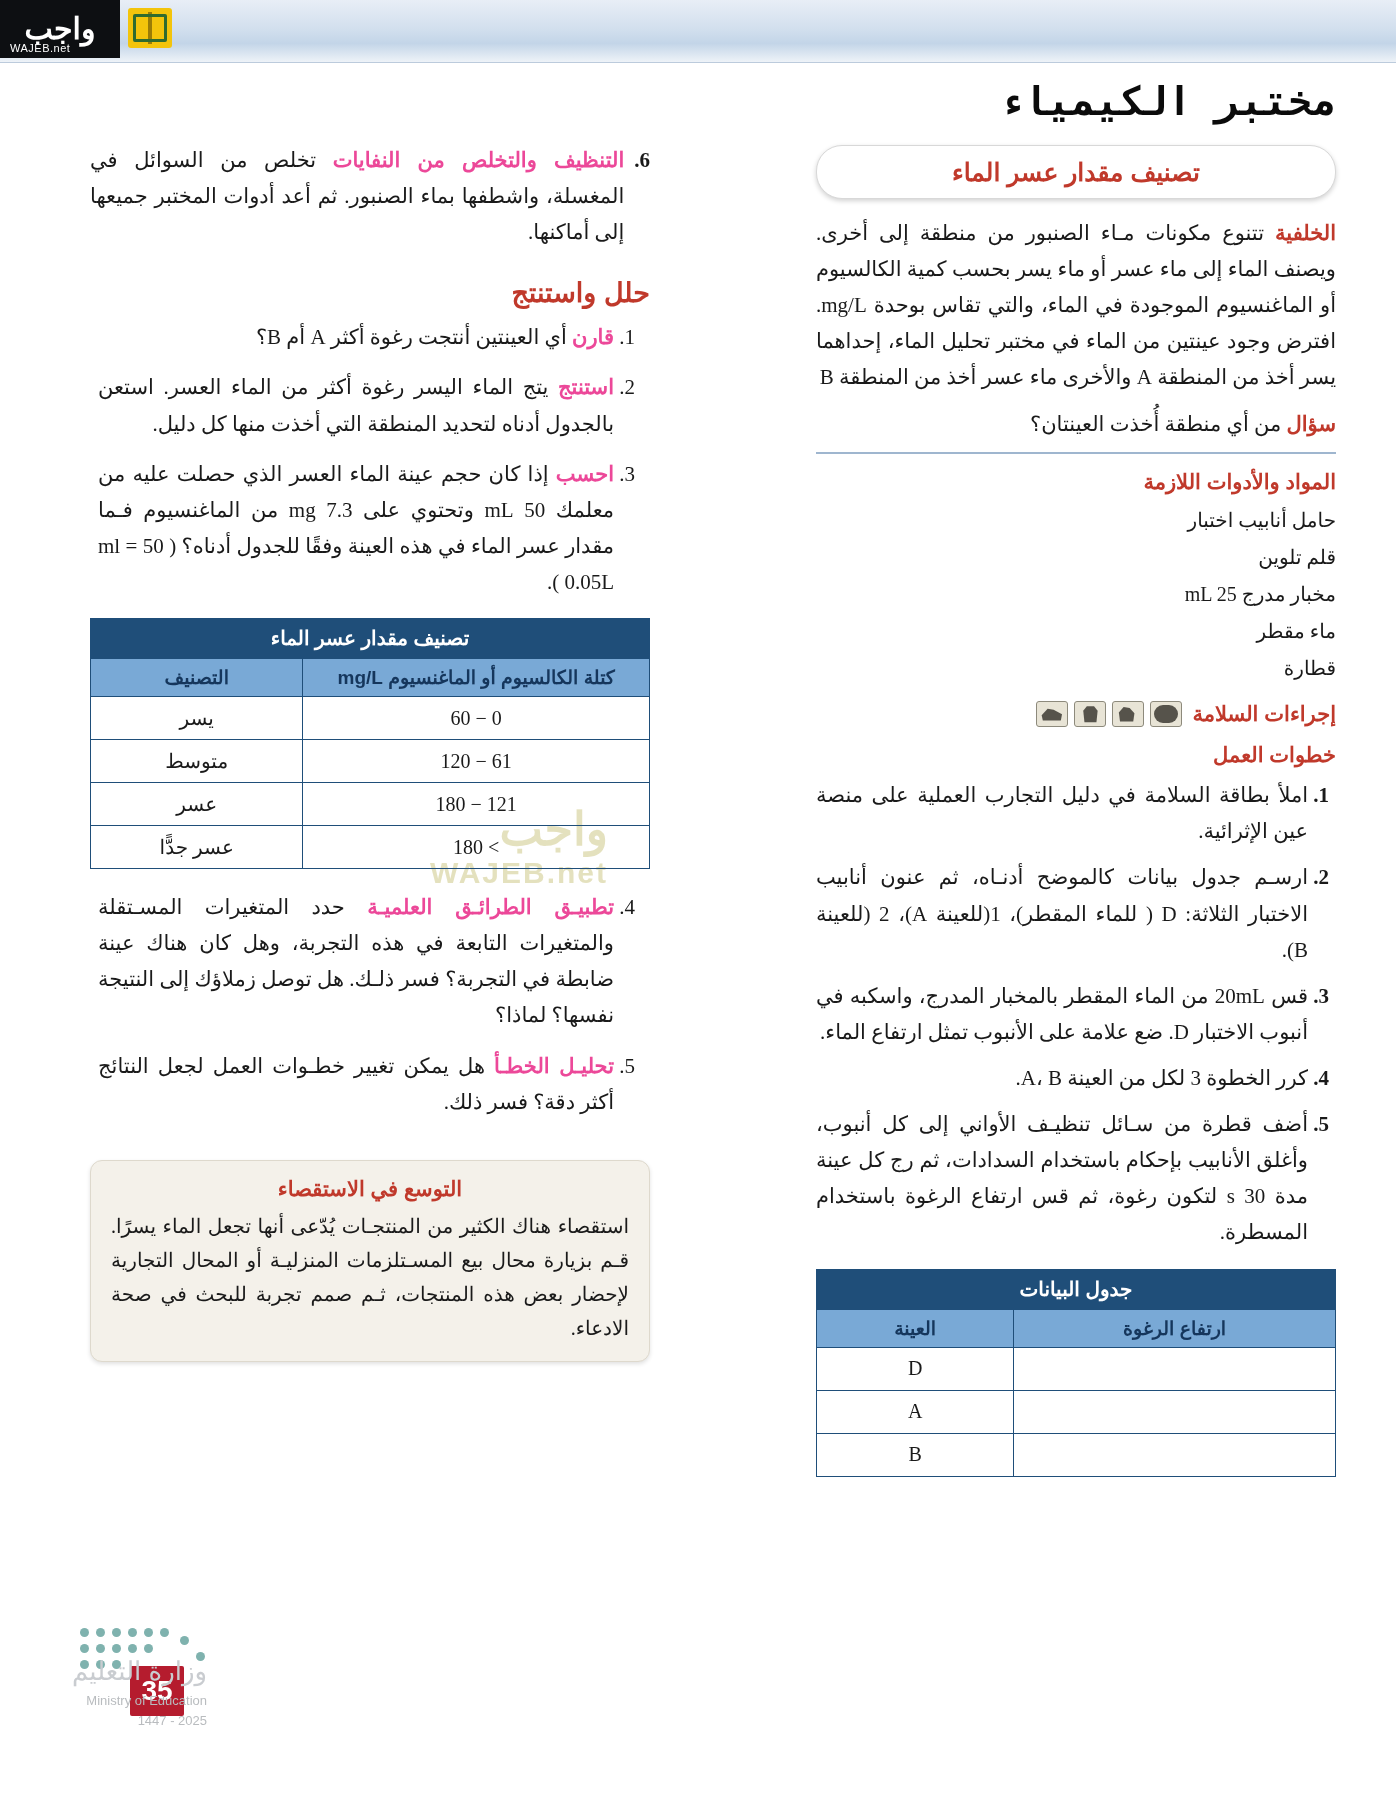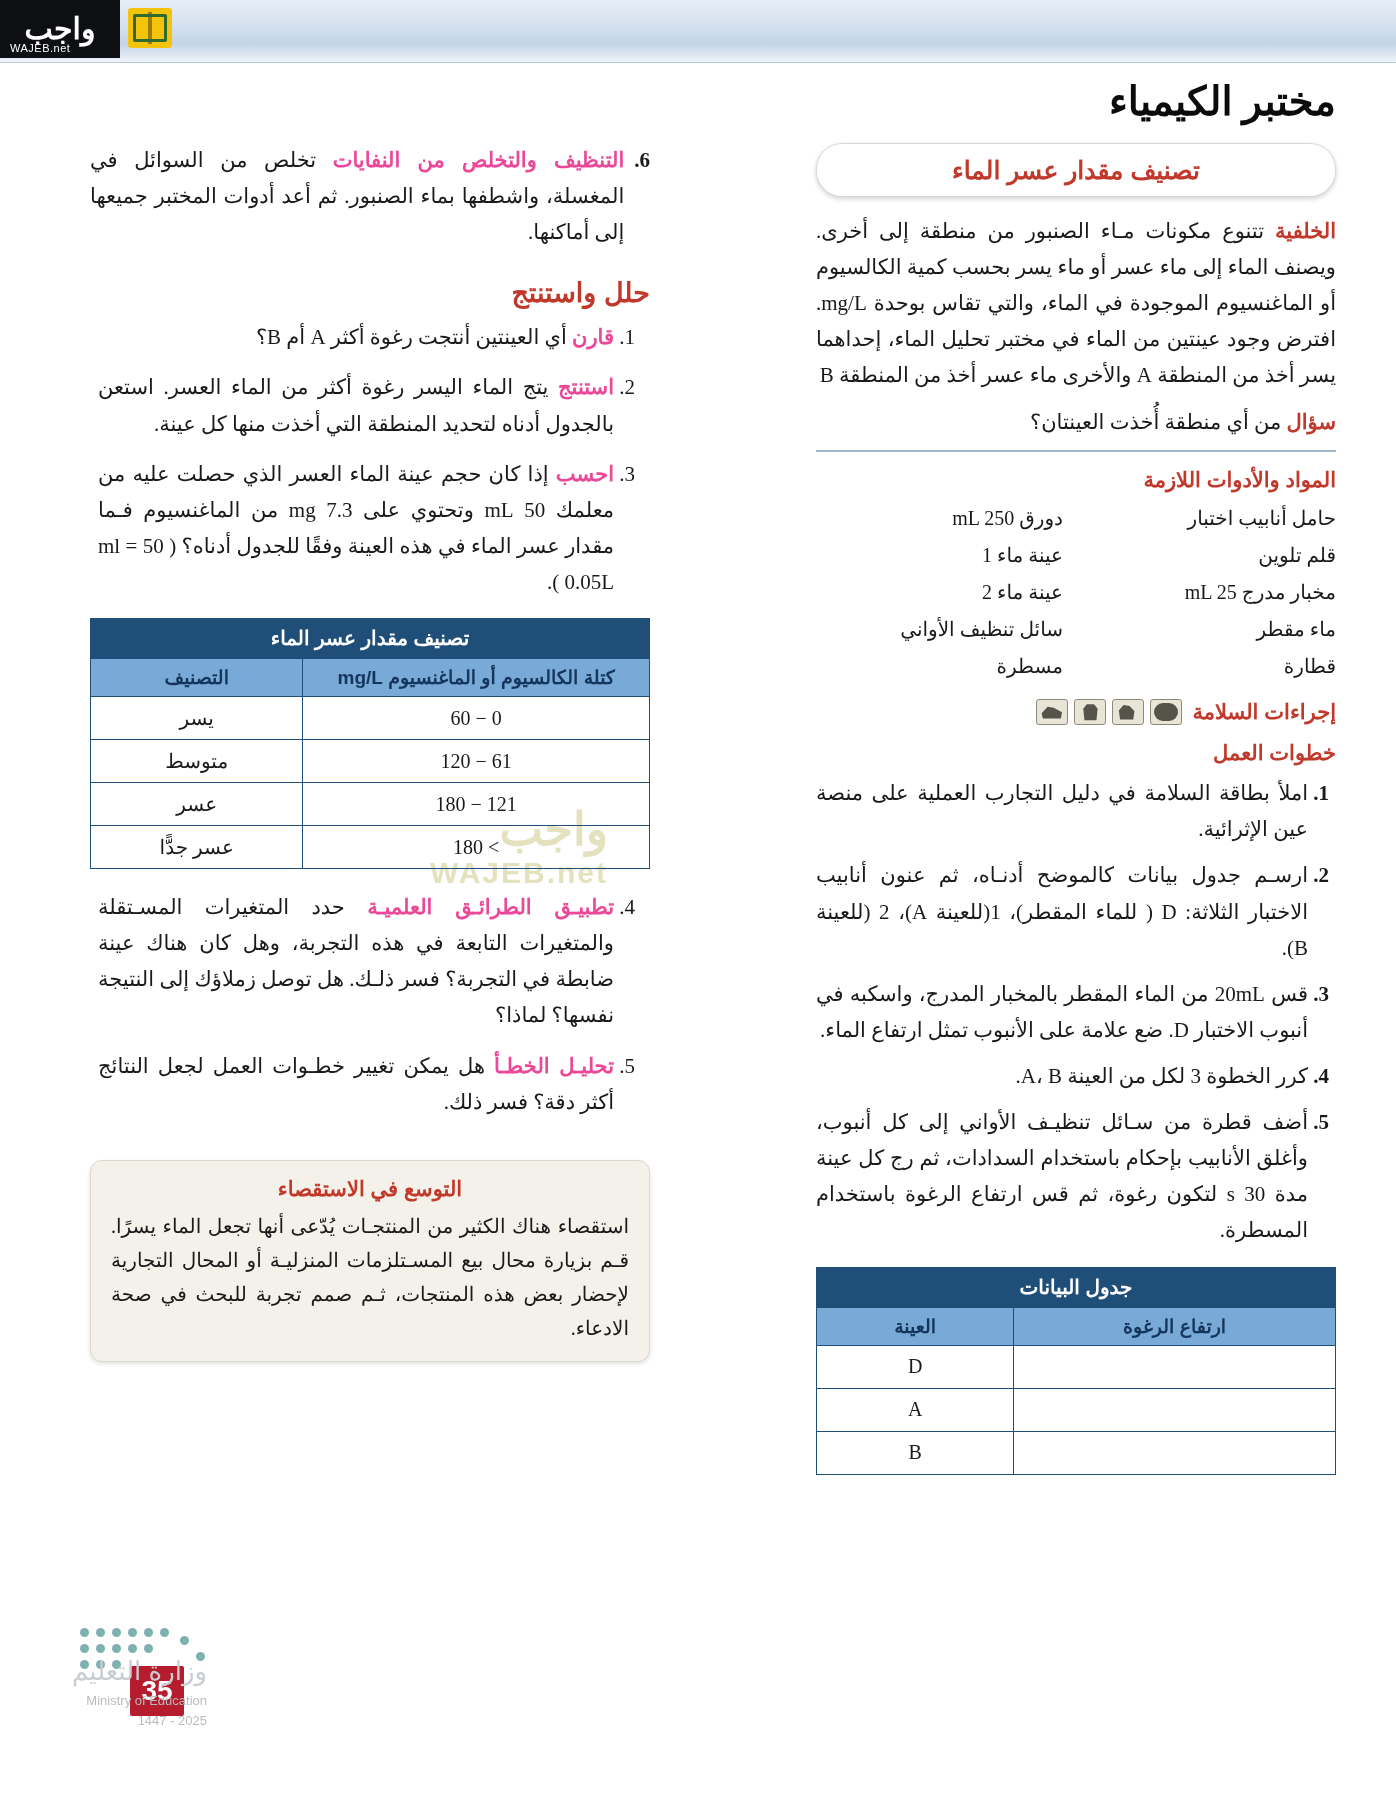--- a/index.html
+++ b/index.html
@@ -42,21 +42,21 @@
 
   
   .col-right{
     position:absolute;top:16px;right:60px;width:520px;
   }
   .col-left{
     position:absolute;top:80px;left:90px;width:560px;
   }
 
   h1.lab-title{
-    margin:0;font-family:Liberation Serif, serif;
+    margin:0;font-family:Liberation Mono, monospace;
     font-size:40px;font-weight:bold;color:#0b0b0b;text-align:right;
     letter-spacing:-1px;
   }
   .title-banner{
     margin-top:18px;height:52px;
     background:#ffffff;border:1px solid #d8d8d8;border-radius:26px;
     box-shadow:0 2px 5px rgba(0,0,0,.18);
     display:flex;align-items:center;justify-content:center;
   }
   .title-banner span{
@@ -210,27 +210,20 @@
 
     <div class="sec-head">المواد والأدوات اللازمة</div>
 
     <div class="materials">
       <div class="c">
         <div>حامل أنابيب اختبار</div>
         <div>قلم تلوين</div>
         <div>مخبار مدرج mL 25</div>
         <div>ماء مقطر</div>
         <div>قطارة</div>
-      </div>
-      <div class="c left">
-        <div>دورق mL 250</div>
-        <div>عينة ماء 1</div>
-        <div>عينة ماء 2</div>
-        <div>سائل تنظيف الأواني</div>
-        <div>مسطرة</div>
       </div>
     </div>
 
     <div class="safety-row">
       <div class="sec-head" style="margin:0">إجراءات السلامة</div>
       <div class="safety-icons">
         <span class="sicon goggles">
             <i></i>
           </span>
         <span class="sicon gloves">
@@ -291,21 +284,21 @@
 
     <div class="qhead">حلل واستنتج</div>
 
     <ol class="questions">
       <li>
         <span class="bold-red">قارن</span>
         <span>أي العينتين أنتجت رغوة أكثر A أم B؟</span>
       </li>
       <li>
         <span class="bold-red">استنتج</span>
-        <span>يتج الماء اليسر رغوة أكثر من الماء العسر. استعن بالجدول أدناه لتحديد المنطقة التي أخذت منها كل عينة.</span>
+        <span>يتج الماء اليسر رغوة أكثر من الماء العسر. استعن بالجدول أدناه لتحديد المنطقة التي أخذت منها كل دليل.</span>
       </li>
       <li>
         <span class="bold-red">احسب</span>
         <span>إذا كان حجم عينة الماء العسر الذي حصلت عليه من معلمك 50 mL وتحتوي على 7.3 mg من الماغنسيوم فـما مقدار عسر الماء في هذه العينة وفقًا للجدول أدناه؟ ( 50 ml = 0.05L ).</span>
       </li>
     </ol>
 
     <table class="tbl classify-tbl">
       <caption>تصنيف مقدار عسر الماء</caption>
       <tbody>

